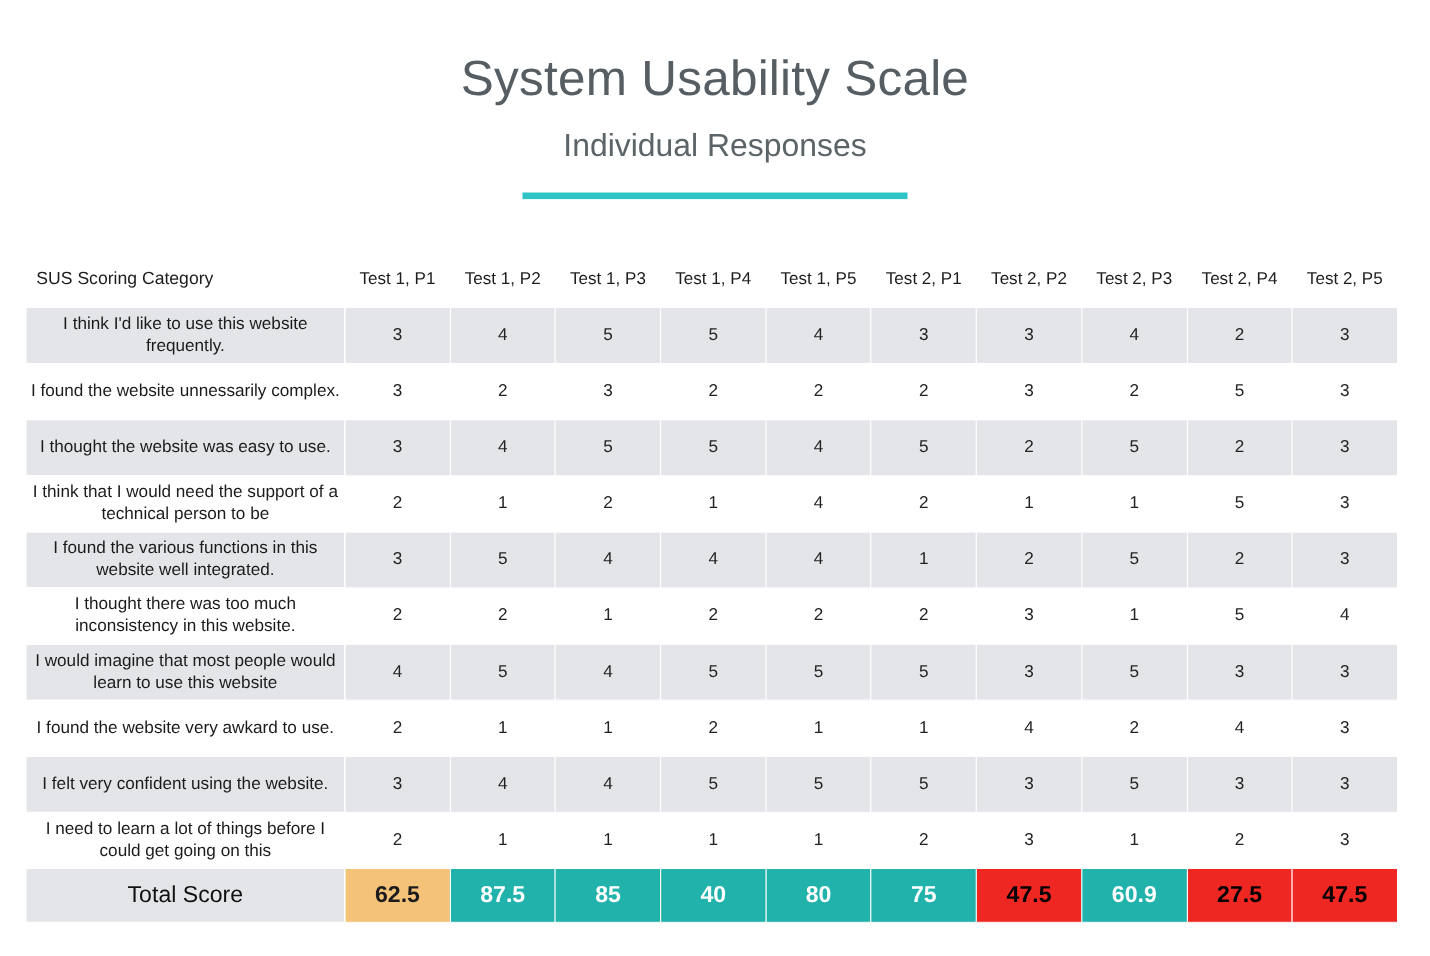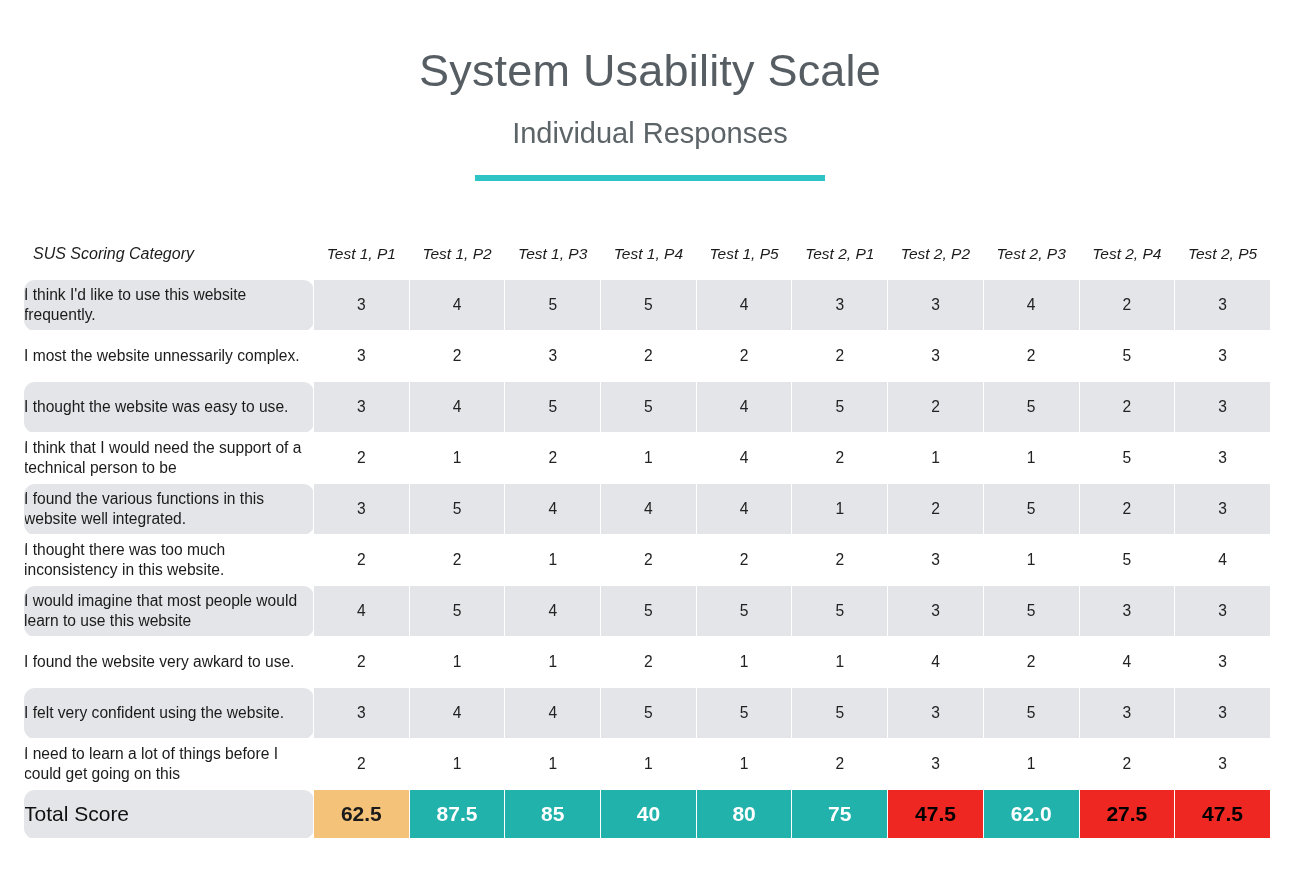--- a/index.html
+++ b/index.html
@@ -64,43 +64,41 @@
 
   
   thead th {
     height: 52px;
     font-size: 15.5px;
     font-weight: 400;
     color: #1c1c1c;
     background: #ffffff;
     vertical-align: middle;
     border-bottom: 1px solid #ffffff;
-    font-style: italic;
   }
   thead th.cat-head {
     text-align: left;
     padding-left: 9px;
     font-size: 16px;
   }
   thead th.num-head { text-align: center; }
 
   
   tbody tr { height: 51px; }
   tbody tr.alt td { background: #e3e5e8; }
   tbody tr td { background: #ffffff; }
 
   td.cat {
-    text-align: left;
+    text-align: center;
     padding: 0 6px 0 9px;
     font-size: 15.6px;
     color: #1b1b1b;
     line-height: 1.28;
     vertical-align: middle;
     overflow: hidden;
-    border-radius: 11px;
   }
   td.cat .clip {
     display: block;
     max-height: 40px;
     overflow: hidden;
   }
   td.num {
     text-align: center;
     font-size: 15.6px;
     color: #222222;
@@ -180,21 +178,21 @@
             <td class="num">5</td>
             <td class="num">4</td>
             <td class="num">3</td>
             <td class="num">3</td>
             <td class="num">4</td>
             <td class="num">2</td>
             <td class="num">3</td>
           </tr>
           <tr>
             <td class="cat">
-              <span class="clip">I most the website unnessarily complex.</span>
+              <span class="clip">I found the website unnessarily complex.</span>
             </td>
             <td class="num">3</td>
             <td class="num">2</td>
             <td class="num">3</td>
             <td class="num">2</td>
             <td class="num">2</td>
             <td class="num">2</td>
             <td class="num">3</td>
             <td class="num">2</td>
             <td class="num">5</td>
@@ -322,21 +320,21 @@
           </tr>
           <tr class="total">
             <td class="cat">Total Score</td>
             <td class="score c-orange">62.5</td>
             <td class="score c-teal">87.5</td>
             <td class="score c-teal">85</td>
             <td class="score c-teal">40</td>
             <td class="score c-teal">80</td>
             <td class="score c-teal">75</td>
             <td class="score c-red">47.5</td>
-            <td class="score c-teal">62.0</td>
+            <td class="score c-teal">60.9</td>
             <td class="score c-red">27.5</td>
             <td class="score c-red">47.5</td>
           </tr>
         </tbody>
     </table>
   </div>
 
 </div>
 
 </body></html>

